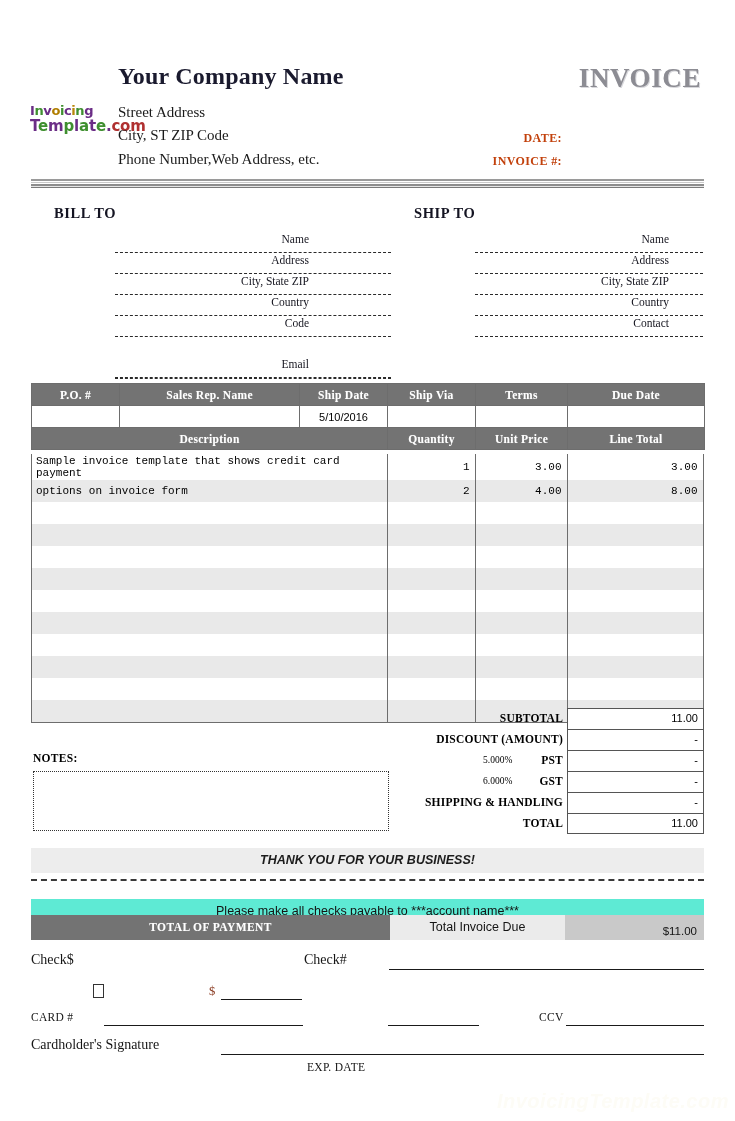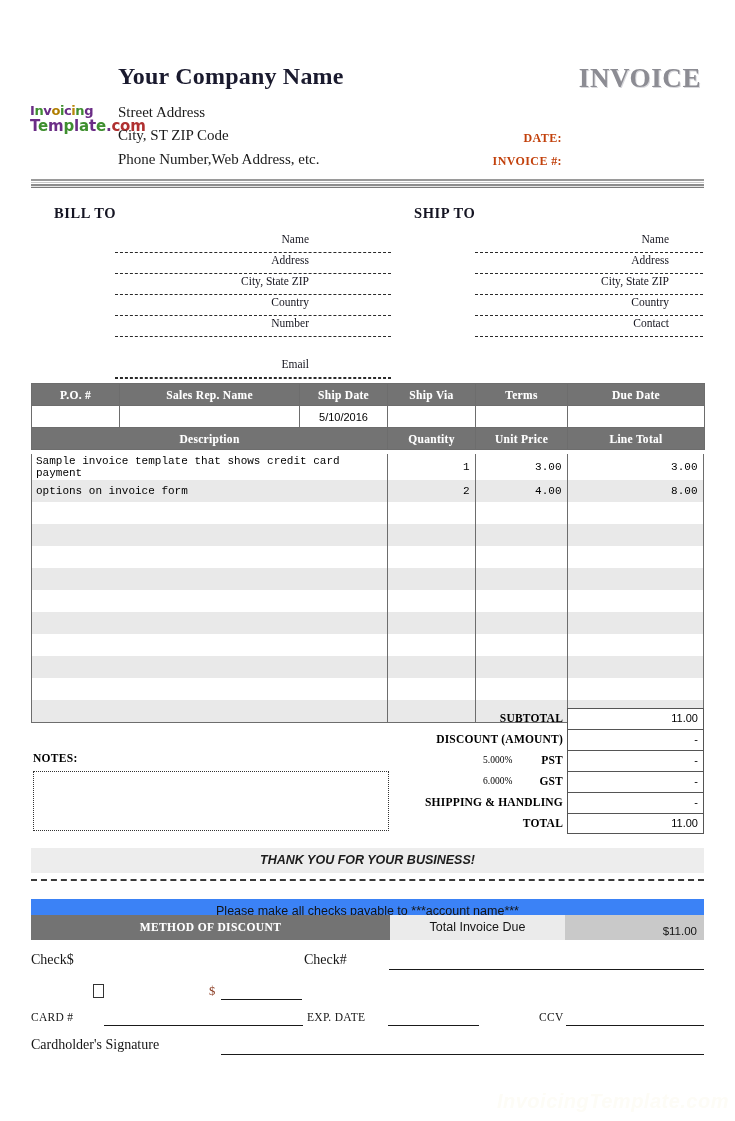--- a/index.html
+++ b/index.html
@@ -268,21 +268,21 @@
     left: 31px; top: 879px;
     width: 673px; height: 0;
     border-top: 2px dashed #3a3a3a;
   }
 
   
   .payable {
     position: absolute;
     left: 31px; top: 899px;
     width: 673px; height: 24px;
-    background: #3b82f6;
+    background: #5eead4;
     font-family: "Liberation Sans", sans-serif;
     font-size: 12.5px;
     text-align: center;
     line-height: 24px;
     color: #141414;
     box-sizing: border-box;
   }
   .mop-bar {
     position: absolute;
     left: 31px; top: 915px;
@@ -401,21 +401,21 @@
       </div>
       <div class="field-row" style="left: 31px; top: 274px; width: 360px;">
         <div class="field-label" style="right: 82px;">City, State ZIP</div>
         <div class="field-line" style="left: 84px; width: 276px;"></div>
       </div>
       <div class="field-row" style="left: 31px; top: 295px; width: 360px;">
         <div class="field-label" style="right: 82px;">Country</div>
         <div class="field-line" style="left: 84px; width: 276px;"></div>
       </div>
       <div class="field-row" style="left: 31px; top: 316px; width: 360px;">
-        <div class="field-label" style="right: 82px;">Number</div>
+        <div class="field-label" style="right: 82px;">Code</div>
         <div class="field-line" style="left: 84px; width: 276px;"></div>
       </div>
       <div class="field-row" style="left: 31px; top: 357px; width: 360px;">
         <div class="field-label" style="right: 82px;">Email</div>
         <div class="field-line" style="left: 84px; width: 276px;"></div>
       </div>
       <div class="field-row" style="left: 31px; top: 358px; width: 360px;">
         <div class="field-label" style="right: 82px; margin-top: 35px;">Client #</div>
         <div class="field-line" style="left: 84px; width: 276px;"></div>
       </div>
@@ -604,37 +604,37 @@
     </div>
 
   <div class="notes-label">NOTES:</div>
   <div class="notes-box"></div>
 
   <div class="thanks">THANK YOU FOR YOUR BUSINESS!</div>
   <div class="dash-sep"></div>
 
   <div class="payable">Please make all checks payable to ***account name***</div>
   <div class="mop-bar">
-    <div class="mop-left">METHOD OF DISCOUNT</div>
+    <div class="mop-left">TOTAL OF PAYMENT</div>
     <div class="mop-mid">Total Invoice Due</div>
     <div class="mop-right">$11.00</div>
   </div>
 
   <div class="cb-label" style="left:31px; top:952px;">Check$</div>
   <div class="cb-label" style="left:304px; top:952px;">Check#</div>
   <div class="cb-line" style="left:389px; top:969px; width:315px;"></div>
 
   <div class="cb-check"></div>
   <div class="dollar-red">$</div>
   <div class="cb-line" style="left:221px; top:999px; width:81px;"></div>
 
   <div class="cb-label small" style="left:31px; top:1011px;">CARD #</div>
   <div class="cb-line" style="left:104px; top:1025px; width:199px;"></div>
 
-  <div class="cb-label small" style="left:307px; top:1011px;">EXP. DATE</div>
+  <div class="cb-label small" style="left:307px; top:1061px;">EXP. DATE</div>
   <div class="cb-line" style="left:388px; top:1025px; width:91px;"></div>
 
   <div class="cb-label small" style="left:539px; top:1011px;">CCV</div>
   <div class="cb-line" style="left:566px; top:1025px; width:138px;"></div>
 
   <div class="cb-label" style="left:31px; top:1037px;">Cardholder's Signature</div>
   <div class="cb-line" style="left:221px; top:1054px; width:483px;"></div>
 
   <div class="watermark">InvoicingTemplate.com</div>
 </div>

